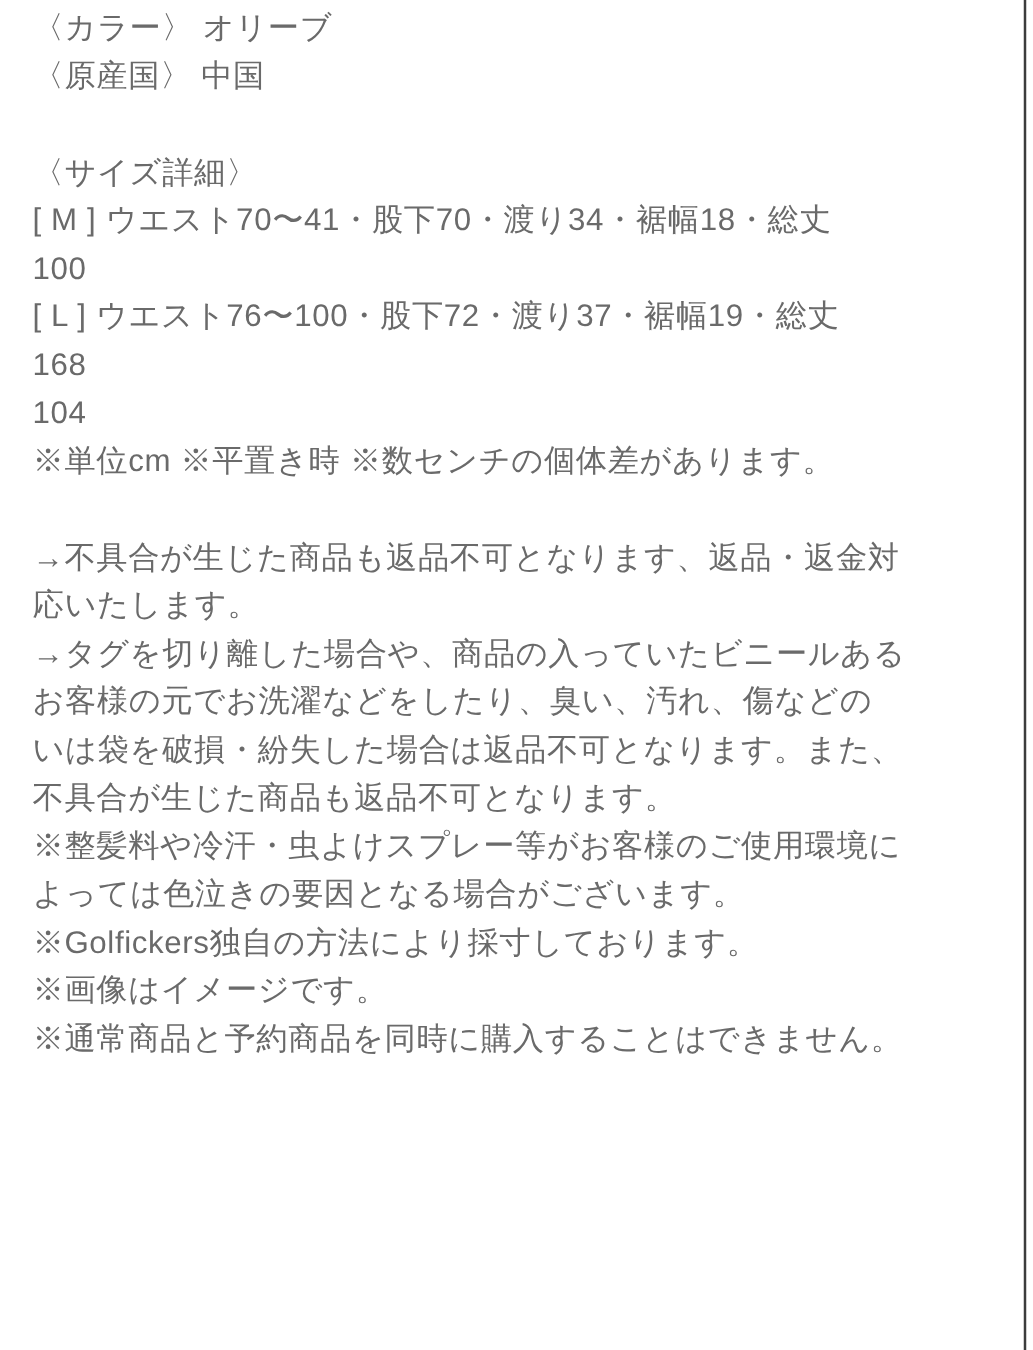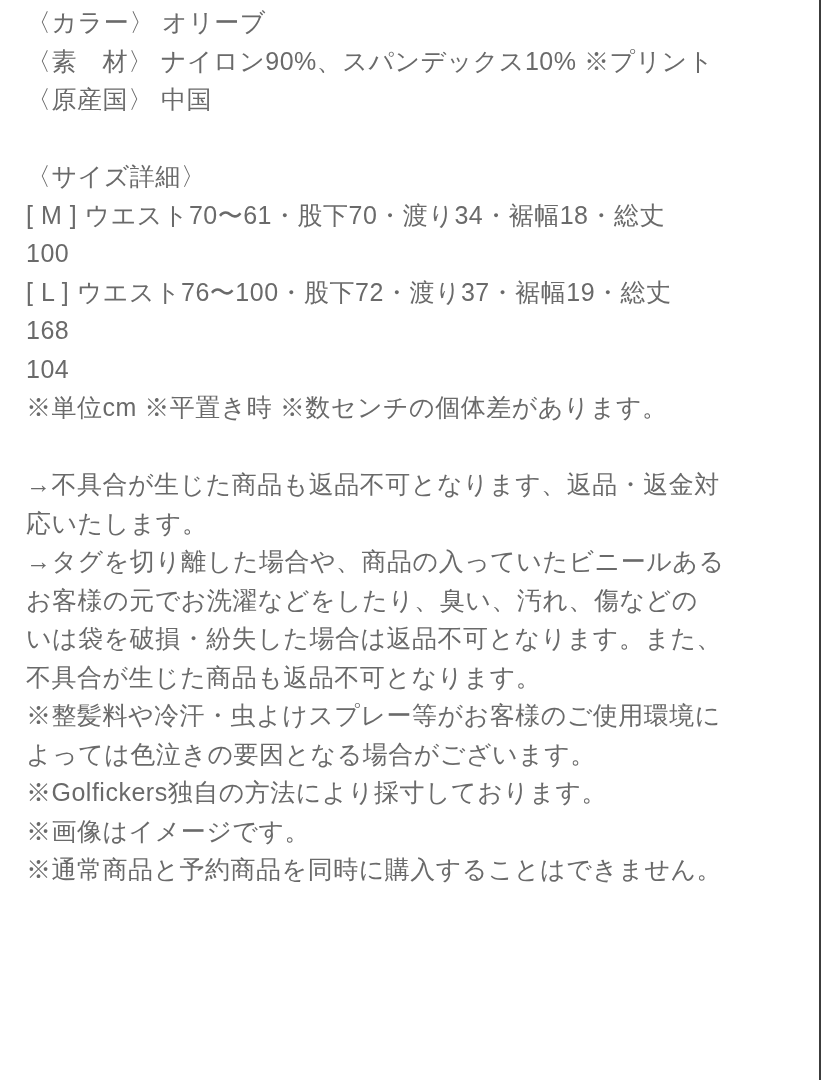--- a/index.html
+++ b/index.html
@@ -42,25 +42,24 @@
     width: 2px;
     height: 1080px;
     background: var(--edge);
   }
 </style>
 </head>
 <body>
 
 <div class="description">
     <div class="line">〈カラー〉 オリーブ</div>
-    <div class="line">〈素　材〉 ナイロン90%、スパンデックス10% ※プリント</div>
     <div class="line">〈原産国〉 中国</div>
     <div class="line"></div>
     <div class="line">〈サイズ詳細〉</div>
-    <div class="line">[ M ] ウエスト70〜61・股下70・渡り34・裾幅18・総丈</div>
+    <div class="line">[ M ] ウエスト70〜41・股下70・渡り34・裾幅18・総丈</div>
     <div class="line">100</div>
     <div class="line">[ L ] ウエスト76〜100・股下72・渡り37・裾幅19・総丈</div>
     <div class="line">168</div>
     <div class="line">104</div>
     <div class="line">※単位cm ※平置き時 ※数センチの個体差があります。</div>
     <div class="line"></div>
     <div class="line">→不具合が生じた商品も返品不可となります、返品・返金対</div>
     <div class="line">応いたします。</div>
     <div class="line">→タグを切り離した場合や、商品の入っていたビニールある</div>
     <div class="line">お客様の元でお洗濯などをしたり、臭い、汚れ、傷などの</div>

